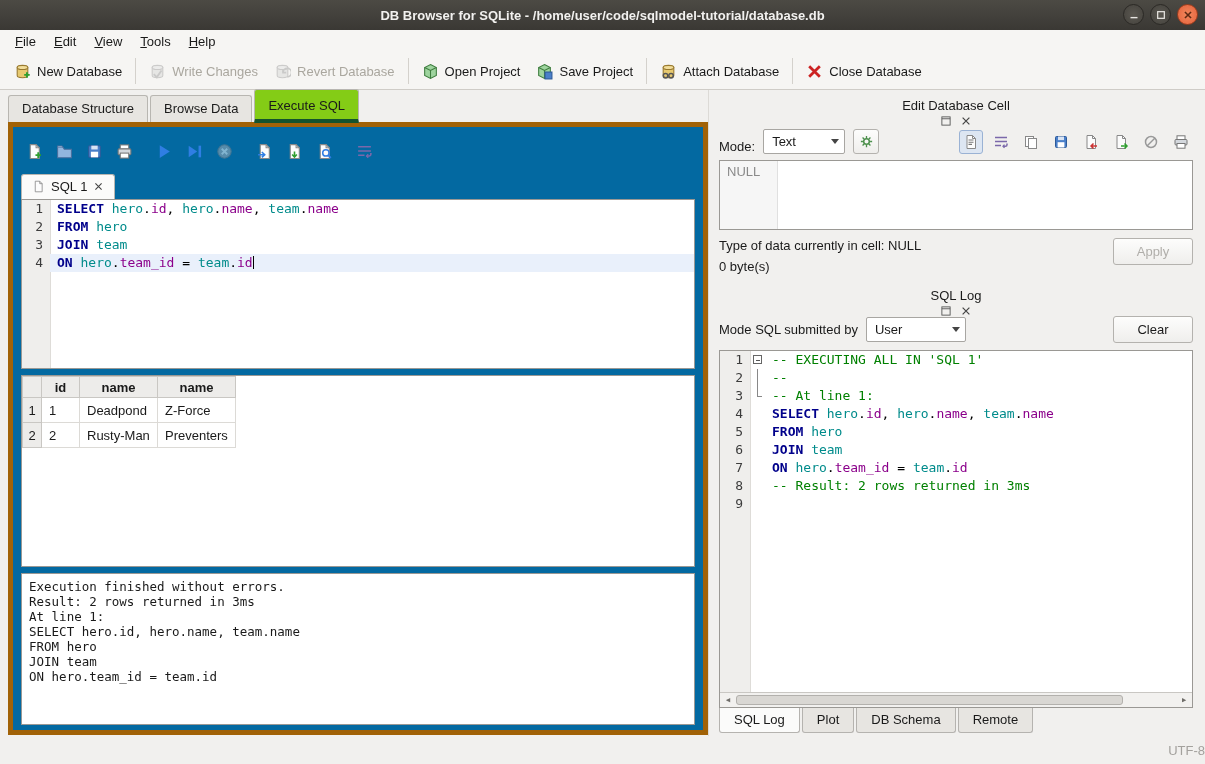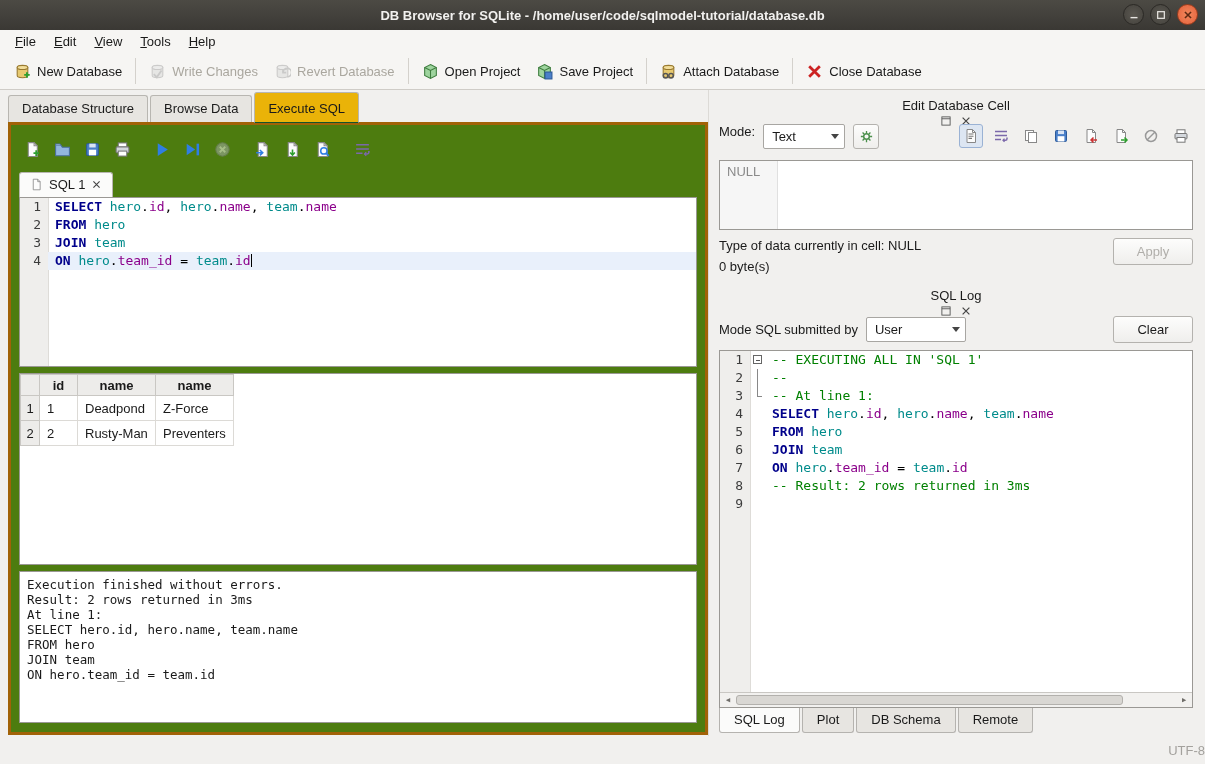--- a/index.html
+++ b/index.html
@@ -29,22 +29,22 @@
   .icon { display:inline-flex; align-items:center; justify-content:center; line-height:0; }
 
   
   .main { display:flex; height:646px; }
   .left-pane { width:708px; padding-left:8px; flex:none; }
   .right-pane { flex:1; padding:4px 12px 0 10px; display:flex; flex-direction:column; border-left:1px solid #dcdad6; }
 
   
   .main-tabs { height:32px; display:flex; align-items:flex-end; }
   .main-tab { padding:5px 13px 6px; background:#e7e5e1; border:1px solid #b8b6b1; border-bottom:none; border-radius:3px 3px 0 0; margin-right:2px; cursor:pointer; }
-  .main-tab.active { background:#eab308; position:relative; z-index:2; padding-top:8px; margin-bottom:-1px; border-bottom:1px solid #14532d; }
-  .tab-frame { border:3px solid #a16207; background:#4d7c0f; height:613px; padding:8px; }
+  .main-tab.active { background:#84cc16; position:relative; z-index:2; padding-top:8px; margin-bottom:-1px; border-bottom:4px solid #14532d; }
+  .tab-frame { border:5px solid #a16207; background:#0369a1; height:613px; padding:8px; }
 
   
   .sql-toolbar { height:32px; display:flex; align-items:center; gap:4px; margin-bottom:4px; }
   .sqltb-btn { width:26px; height:26px; display:flex; align-items:center; justify-content:center; border-radius:3px; cursor:pointer; }
   .sqltb-btn.disabled { opacity:.5; filter:grayscale(.6); cursor:default; }
   .sqltb-btn.gap { margin-left:10px; }
 
   
   .sql-tabbar { height:28px; display:flex; align-items:flex-end; }
   .sql-tab { display:flex; align-items:center; gap:6px; padding:4px 10px 5px; background:#fbfbfa; border:1px solid #b8b6b1; border-bottom:none; border-radius:3px 3px 0 0; cursor:pointer; }
@@ -75,21 +75,21 @@
   .grid td.rowhdr { background:#edecea; border-color:#c9c7c3; text-align:center; padding:2px 5px; }
 
   
   .message { border:1px solid #9a9894; background:#fff; height:152px; margin-top:6px; font-family:"DejaVu Sans Mono",monospace; font-size:12.5px; line-height:15px; padding:5px 7px; white-space:pre-wrap; overflow:hidden; }
 
   
   .dock-title { display:flex; justify-content:space-between; align-items:center; height:20px; margin-top:4px;flex-direction:column; }
   .dock-btns { display:flex; gap:5px; }
   .dock-btn { width:15px; height:15px; display:flex; align-items:center; justify-content:center; cursor:pointer; }
 
-  .mode-row { height:30px; display:flex; align-items:flex-start; gap:8px; margin-top:6px; }
+  .mode-row { height:30px; display:flex; align-items:flex-end; gap:8px; margin-top:6px; }
   .lbl { white-space:nowrap; }
   .combo { display:inline-flex; align-items:center; justify-content:space-between; background:#fff; border:1px solid #a8a6a2; height:25px; padding:0 5px 0 8px; border-radius:2px; cursor:pointer; }
   .combo .cmb-arrow { width:0; height:0; border-left:4px solid transparent; border-right:4px solid transparent; border-top:5px solid #444; margin-left:12px; }
   .combo.mode { width:82px; }
   .combo.user { width:100px; }
   .mini-btn { width:26px; height:25px; border:1px solid #b4b2ae; border-radius:3px; background:linear-gradient(#fdfdfc,#efeeec); display:flex; align-items:center; justify-content:center; cursor:pointer; }
   .spacer { flex:1; }
   .cell-icons { display:flex; gap:6px; align-items:center; }
   .cell-icon-btn { width:24px; height:24px; display:flex; align-items:center; justify-content:center; border-radius:3px; cursor:pointer; }
   .cell-icon-btn.selected { background:#dde6f2; border:1px solid #9ab2d4; }

